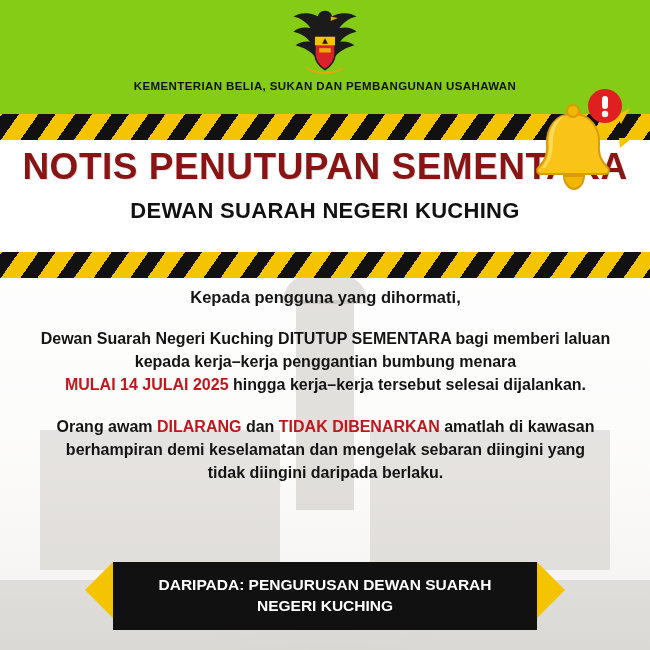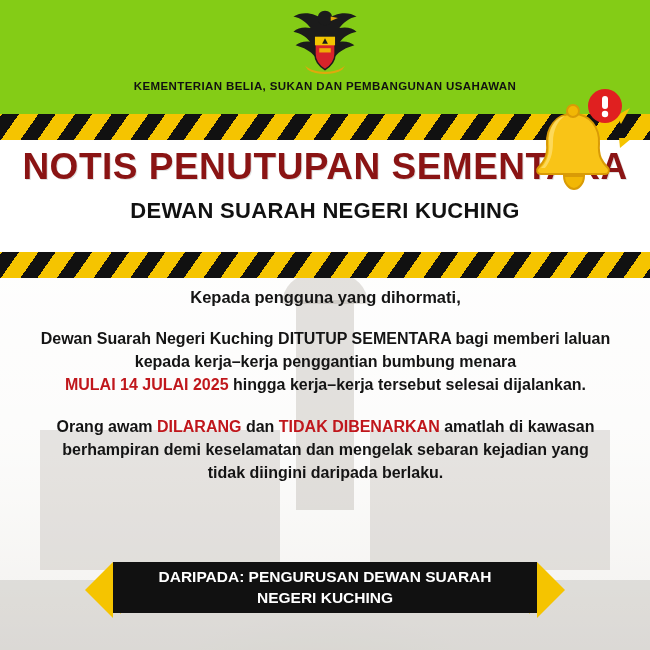--- a/index.html
+++ b/index.html
@@ -194,21 +194,21 @@
   .para.last { margin-bottom: 0; }
   .hl-red { color: #c0171c; }
   .p3 { margin-top: 22px; }
 
   
   .ribbon {
     position: absolute;
     left: 85px;
     right: 85px;
     top: 562px;
-    height: 51px;
+    height: 68px;
     z-index: 5;
   }
   .ribbon-body {
     position: absolute;
     left: 28px;
     right: 28px;
     top: 0;
     bottom: 0;
     background: #111111;
     display: flex;
@@ -323,21 +323,21 @@
       <span class="hl-red">MULAI 14 JULAI 2025</span>
       <span>hingga kerja–kerja tersebut selesai dijalankan.</span>
     </div>
 
     <div class="para">
       <span>Orang awam</span>
       <span class="hl-red">DILARANG</span>
       <span>dan</span>
       <span class="hl-red">TIDAK DIBENARKAN</span>
       <span>amatlah di kawasan</span><br>
-      <span>berhampiran demi keselamatan dan mengelak sebaran kejadian yang</span><br>
+      <span>berhampiran demi keselamatan dan mengelak sebaran diingini yang</span><br>
       <span>tidak diingini daripada berlaku.</span>
     </div>
 
   </div>
 
   <div class="ribbon">
     <div class="ribbon-end left"></div>
     <div class="ribbon-end right"></div>
     <div class="ribbon-tail left"></div>
     <div class="ribbon-tail right"></div>

